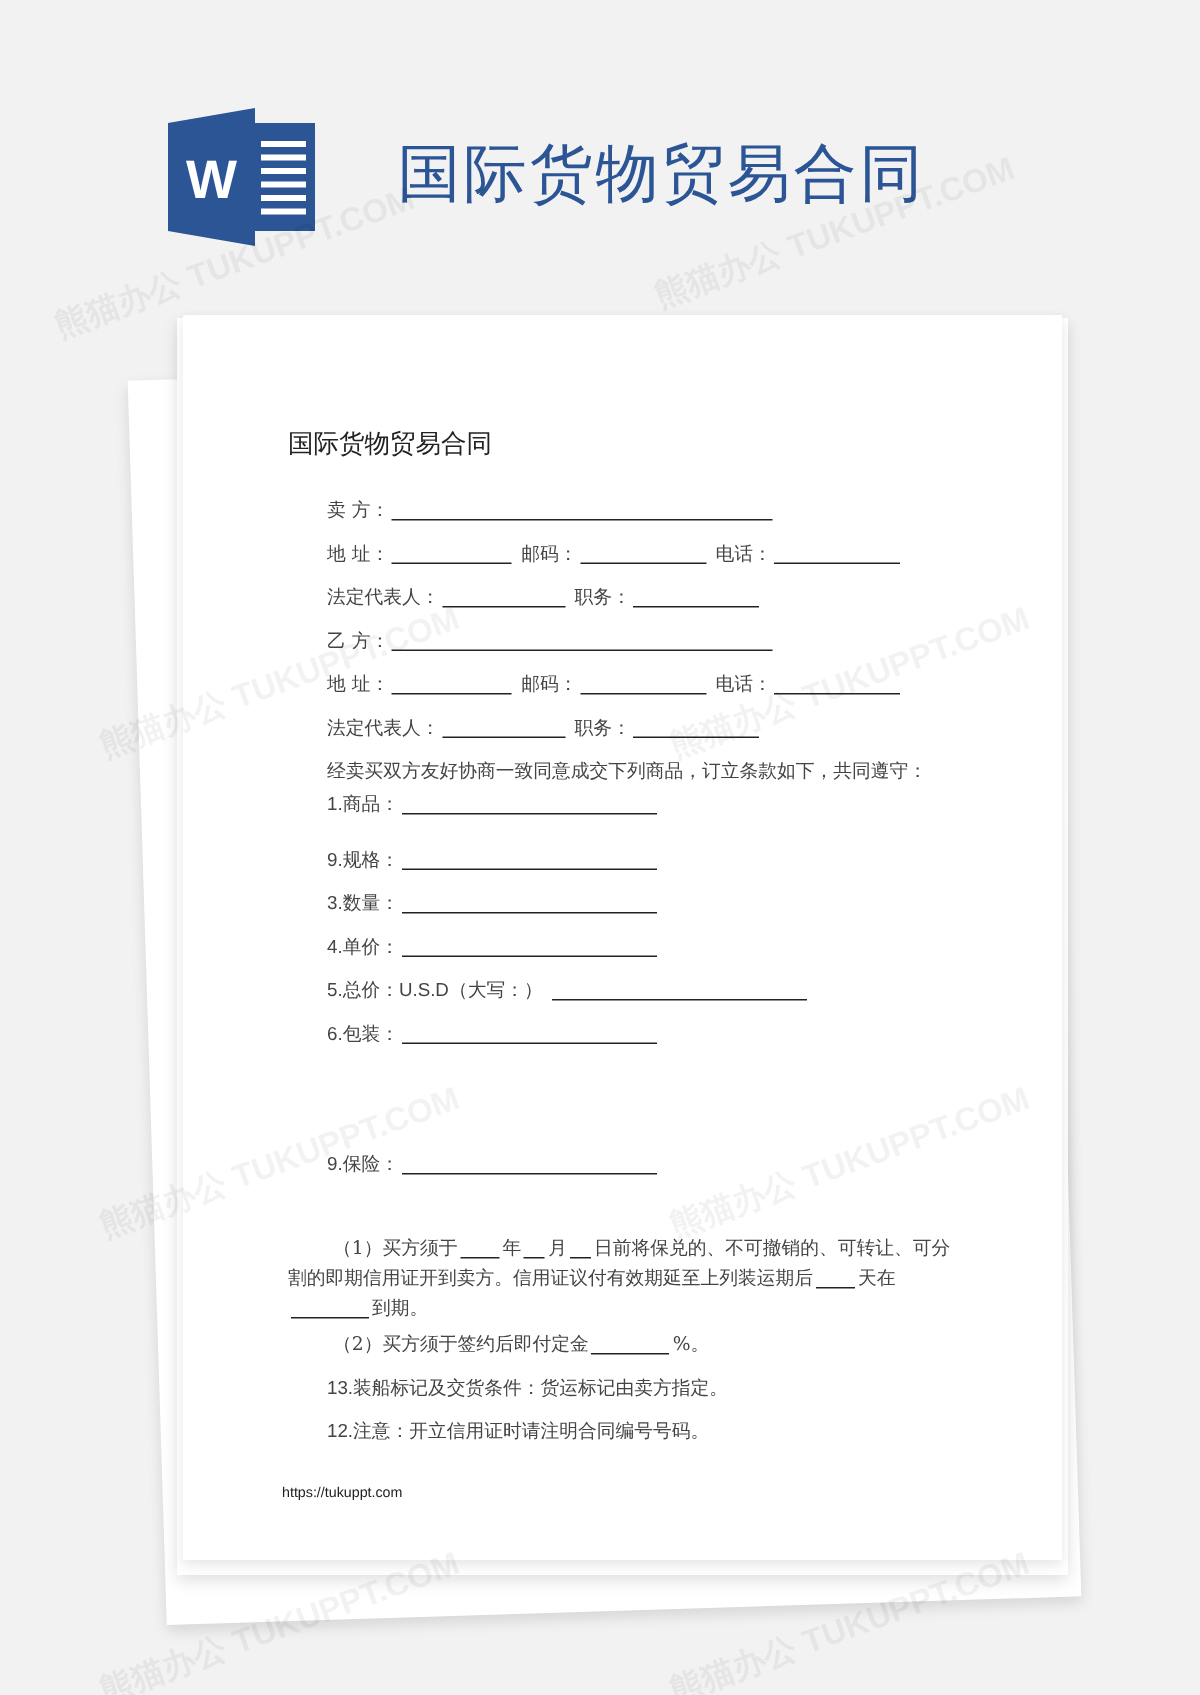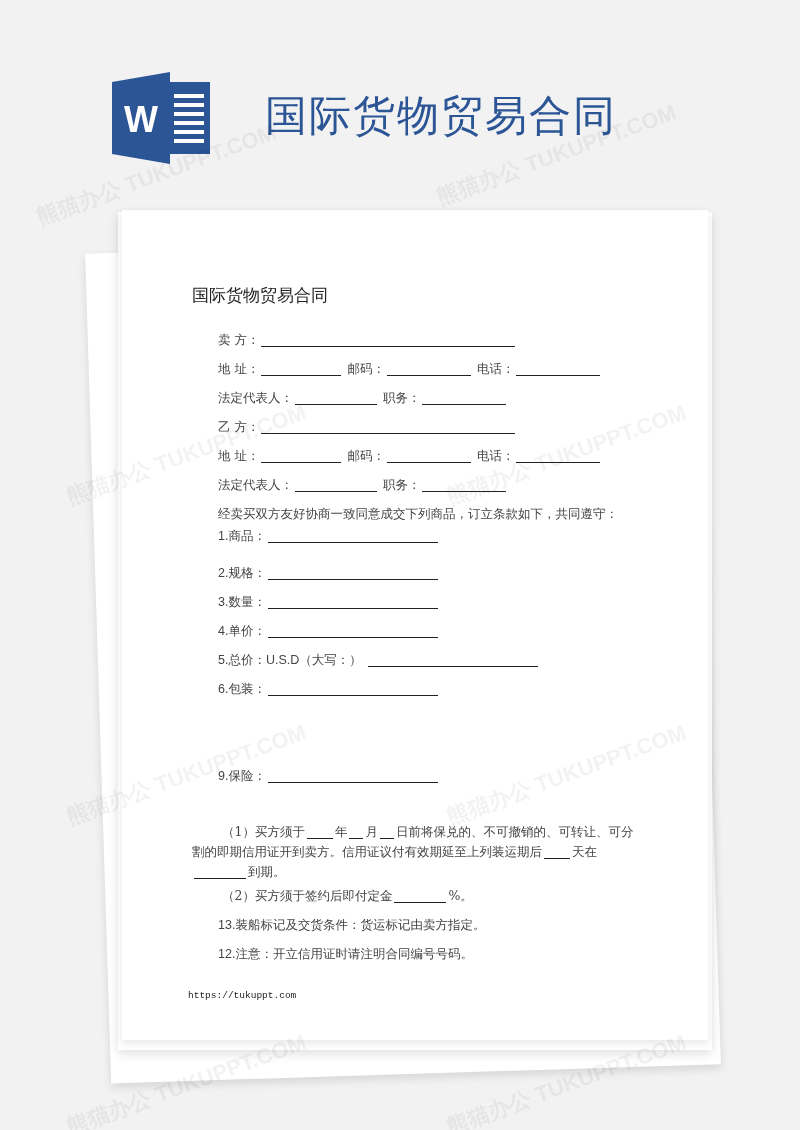--- a/index.html
+++ b/index.html
@@ -9,21 +9,21 @@
   .banner-title{position:absolute;left:265px;top:88px;font-family:"DejaVu Sans","Liberation Sans",sans-serif;font-size:42px;color:#2c5596;letter-spacing:2px;}
   .paper-back{position:absolute;background:#fff;box-shadow:0 4px 10px rgba(0,0,0,0.12);}
   .paper-back.b1{left:98px;top:244px;width:610px;height:830px;transform:rotate(-1.8deg);transform-origin:center;}
   .paper-back.b2{left:118px;top:212px;width:594px;height:838px;}
   .page{position:absolute;left:122px;top:210px;width:586px;height:830px;background:#fff;box-shadow:0 3px 8px rgba(0,0,0,0.10);}
   .doc-title{position:absolute;left:70px;top:74px;font-size:17px;color:#222;}
   .line{position:absolute;left:96px;font-size:12.5px;color:#444;white-space:nowrap;height:20px;line-height:20px;}
   .sans{font-family:"Liberation Sans","DejaVu Sans",sans-serif;}
   .blank{display:inline-block;border-bottom:1.3px solid #222;height:14px;vertical-align:bottom;margin:0 2px 3px 2px;}
   .para{position:absolute;left:70px;width:450px;font-size:12.5px;color:#444;line-height:20px;}
-  .footer{position:absolute;left:66px;top:780px;font-family:Liberation Mono, monospace;font-size:9.5px;color:#222;}
+  .footer{position:absolute;left:66px;top:780px;font-family:Liberation Sans, sans-serif;font-size:9.5px;color:#222;}
   .wm{position:absolute;font-family:"Liberation Sans",sans-serif;font-weight:bold;font-size:22px;color:rgba(0,0,0,0.05);transform:rotate(-20deg);white-space:nowrap;pointer-events:none;}
 </style>
 </head>
 <body>
 
 <div class="banner">
   <svg class="word-icon" viewBox="0 0 100 92">
     <rect x="40" y="10" width="58" height="72" fill="#2c5596"></rect>
     <g fill="#ffffff">
       <rect x="62" y="22" width="30" height="4"></rect>
@@ -65,21 +65,21 @@
     <span>邮码：</span><span class="blank" style="width:84px"></span>
     <span>电话：</span><span class="blank" style="width:84px"></span>
   </div>
   <div class="line" style="top:265px">
     <span>法定代表人：</span><span class="blank" style="width:82px"></span>
     <span>职务：</span><span class="blank" style="width:84px"></span>
   </div>
   <div class="line" style="top:294px">经卖买双方友好协商一致同意成交下列商品，订立条款如下，共同遵守：</div>
 
   <div class="line" style="top:316px"><span class="sans">1.商品：</span><span class="blank" style="width:170px"></span></div>
-  <div class="line" style="top:353px"><span class="sans">2.规格：</span><span class="blank" style="width:170px"></span></div>
+  <div class="line" style="top:353px"><span class="sans">9.规格：</span><span class="blank" style="width:170px"></span></div>
   <div class="line" style="top:382px"><span class="sans">3.数量：</span><span class="blank" style="width:170px"></span></div>
   <div class="line" style="top:411px"><span class="sans">4.单价：</span><span class="blank" style="width:170px"></span></div>
   <div class="line" style="top:440px"><span class="sans">5.总价：U.S.D（大写：）</span> <span class="blank" style="width:170px"></span></div>
   <div class="line" style="top:469px"><span class="sans">6.包装：</span><span class="blank" style="width:170px"></span></div>
 
   <div class="line" style="top:556px"><span class="sans">9.保险：</span><span class="blank" style="width:170px"></span></div>
 
   <div class="para" style="top:612px;text-indent:30px">
     <span>（1）买方须于</span><span class="blank" style="width:26px;text-indent:0"></span><span>年</span><span class="blank" style="width:14px"></span><span>月</span><span class="blank" style="width:14px"></span><span>日前将保兑的、不可撤销的、可转让、可分割的即期信用证开到卖方。信用证议付有效期延至上列装运期后</span><span class="blank" style="width:26px"></span><span>天在</span><span class="blank" style="width:52px"></span><span>到期。</span>
   </div>

